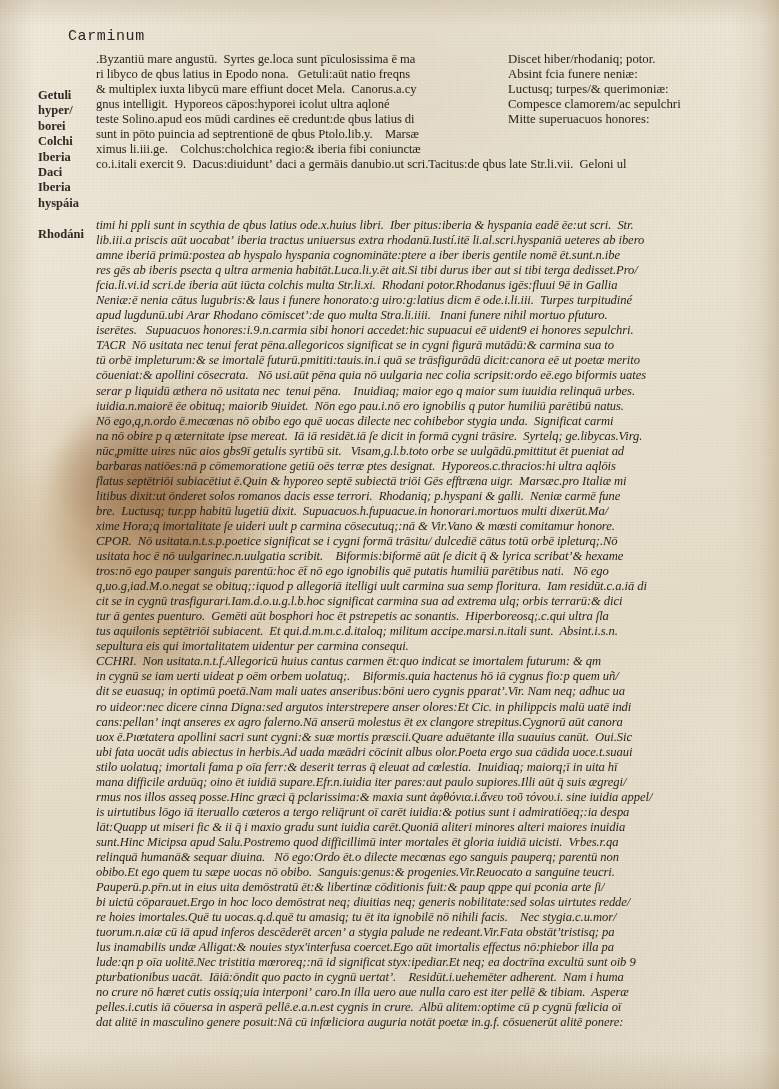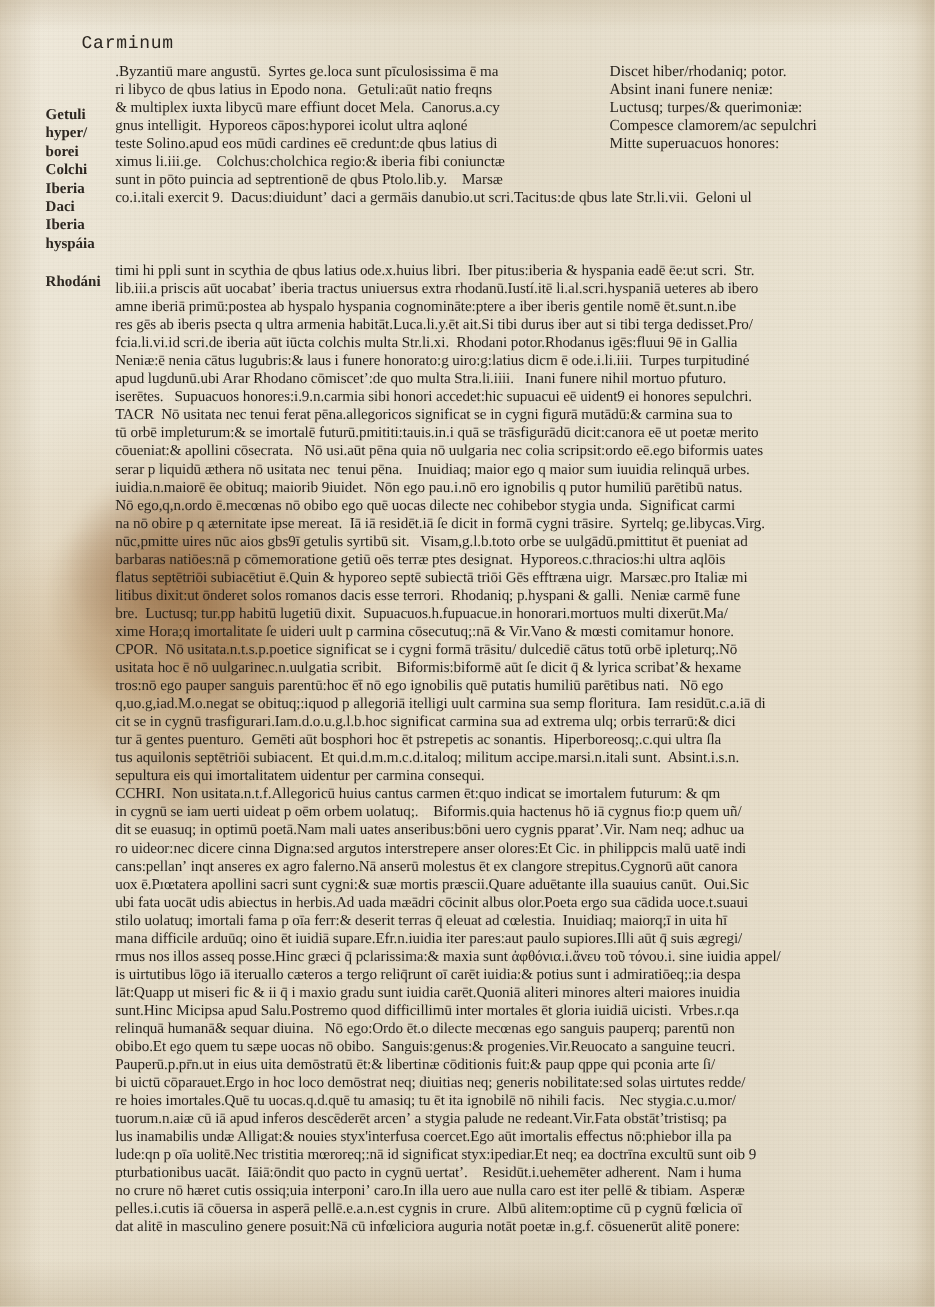--- a/index.html
+++ b/index.html
@@ -110,21 +110,21 @@
   #col-left .ln { display: block; white-space: pre; letter-spacing: -0.05px; }
 
   #full-width {
     position: absolute;
     left: 96px; top: 218px;
     width: 655px;
     font-size: 12.6px;
     line-height: 15.05px;
     color: #241f1a;
   }
-  #full-width .ln { display: block; white-space: pre; letter-spacing: -0.08px; }
+  #full-width .ln { display: block; white-space: pre; letter-spacing: -0.08px; font-style: italic; }
 </style>
 </head>
 <body>
 
 <div id="page"></div>
 <div id="grain"></div>
 <div id="stain"></div>
 <div id="stain2"></div>
 <div id="edge"></div>
 
@@ -142,27 +142,27 @@
     <span class="mn">&nbsp;</span>
     <span class="mn">Rhodáni</span>
   </div>
 
 <div id="col-left">
     <span class="ln">.Byzantiū mare angustū.  Syrtes ge.loca sunt pīculosissima ē ma</span>
     <span class="ln">ri libyco de qbus latius in Epodo nona.   Getuli:aūt natio freqns</span>
     <span class="ln">&amp; multiplex iuxta libycū mare effiunt docet Mela.  Canorus.a.cy</span>
     <span class="ln">gnus intelligit.  Hyporeos cāpos:hyporei icolut ultra aqloné</span>
     <span class="ln">teste Solino.apud eos mūdi cardines eē credunt:de qbus latius di</span>
+    <span class="ln">sunt in pōto puincia ad septrentionē de qbus Ptolo.lib.y.    Marsæ</span>
     <span class="ln">ximus li.iii.ge.    Colchus:cholchica regio:&amp; iberia fibi coniunctæ</span>
-    <span class="ln">sunt in pōto puincia ad septrentionē de qbus Ptolo.lib.y.    Marsæ</span>
     <span class="ln">co.i.itali exercit 9.  Dacus:diuiduntʼ daci a germāis danubio.ut scri.Tacitus:de qbus late Str.li.vii.  Geloni ul</span>
   </div>
 <div id="col-right">
     <span class="ln">Discet hiber/rhodaniq; potor.</span>
-    <span class="ln">Absint inani funere neniæ:</span>
+    <span class="ln">Absint fcia funere neniæ:</span>
     <span class="ln">Luctusq; turpes/&amp; querimoniæ:</span>
     <span class="ln">Compesce clamorem/ac sepulchri</span>
     <span class="ln">Mitte superuacuos honores:</span>
   </div>
 <div id="full-width">
     <span class="ln">timi hi ppli sunt in scythia de qbus latius ode.x.huius libri.  Iber pitus:iberia &amp; hyspania eadē ēe:ut scri.  Str.</span>
     <span class="ln">lib.iii.a priscis aūt uocabatʼ iberia tractus uniuersus extra rhodanū.Iustí.itē li.al.scri.hyspaniā ueteres ab ibero</span>
     <span class="ln">amne iberiā primū:postea ab hyspalo hyspania cognomināte:ptere a iber iberis gentile nomē ēt.sunt.n.ibe</span>
     <span class="ln">res gēs ab iberis psecta q ultra armenia habitāt.Luca.li.y.ēt ait.Si tibi durus iber aut si tibi terga dedisset.Pro/</span>
     <span class="ln">fcia.li.vi.id scri.de iberia aūt iūcta colchis multa Str.li.xi.  Rhodani potor.Rhodanus igēs:fluui 9ē in Gallia</span>

